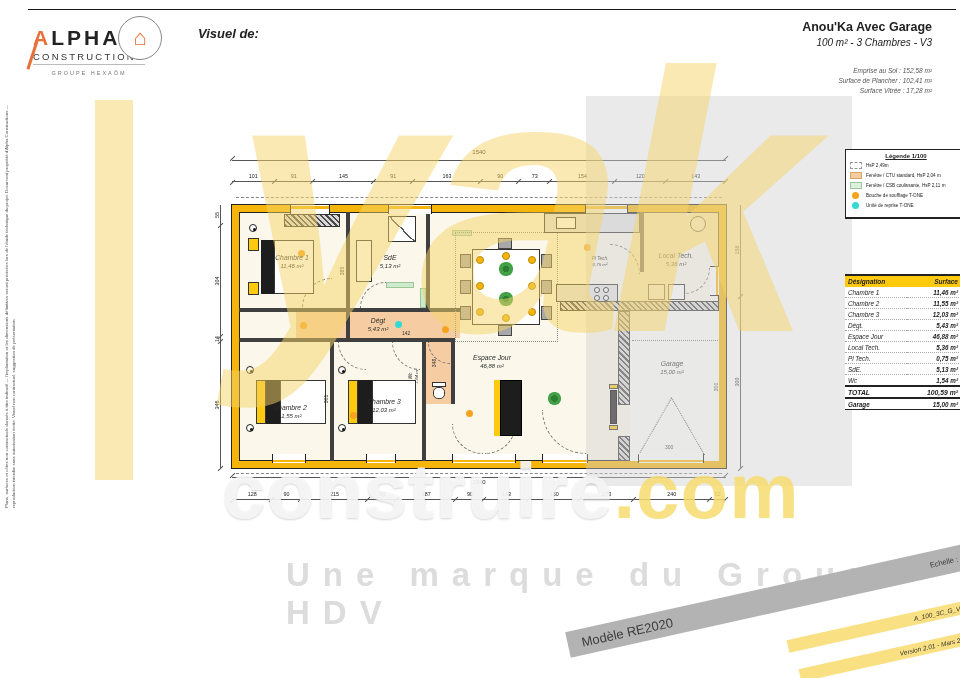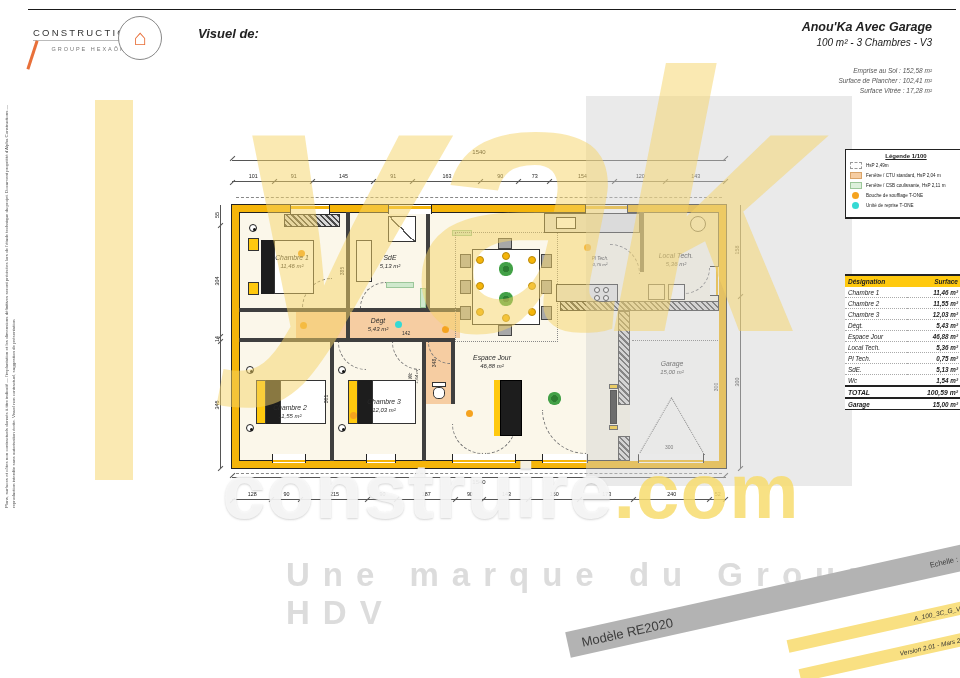--- a/index.html
+++ b/index.html
@@ -13,21 +13,21 @@
   #logo .l1{font-size:21px;font-weight:bold;letter-spacing:3px;color:#222;}
   #logo .l1 .oa{color:#e8703a;}
   #logo .slash{position:absolute;left:-2px;top:14px;width:3px;height:30px;background:#e8703a;transform:rotate(18deg);}
   #logo .l2{font-size:9.5px;letter-spacing:2.2px;color:#333;margin-top:1px;border-bottom:1px solid #bbb;padding-bottom:2px;width:112px;}
   #logo .l3{font-size:5.5px;letter-spacing:2px;color:#777;margin-top:5px;text-align:center;width:112px;}
   #stamp{left:118px;top:16px;width:42px;height:42px;border:1.5px solid #888;border-radius:50%;
          display:flex;align-items:center;justify-content:center;background:#fff;}
   #stamp .house{color:#e8703a;font-size:22px;line-height:1;}
   #projet{left:198px;top:26px;font-size:13px;font-weight:bold;font-style:italic;}
   #title-block{right:28px;top:20px;text-align:right;}
-  #title-block .t1{font-size:12.5px;font-weight:bold;font-style:italic;}
+  #title-block .t1{font-size:12.5px;font-weight:bold;}
   #title-block .t2{font-size:10px;font-style:italic;margin-top:3px;}
   #metrics{right:28px;top:66px;text-align:right;font-size:6.5px;font-style:italic;color:#555;line-height:1.5;}
 
   
   #legend{left:845px;top:149px;width:114px;border:1px solid #222;border-bottom:2px solid #222;background:#fff;padding:3px 3px 5px 3px;z-index:10;}
   #legend .lg-title{font-size:6px;font-weight:bold;text-decoration:underline;text-align:center;margin-bottom:3px;}
   .lg-row{display:flex;align-items:center;margin:3px 1px;}
   .lg-row .sw{width:12px;height:7px;margin-right:4px;flex:0 0 12px;border:1px dashed #999;box-sizing:border-box;}
   .sw.dashed-white{background:#fff;}
   .sw.orange{background:#f6cda2;border:1px solid #d9a469;}
@@ -139,20 +139,21 @@
 </style>
 </head>
 <body>
 
 <div id="sheet">
 
   <div class="abs" id="topline"></div>
 
   <div class="abs" id="logo">
     <div class="slash"></div>
+    <div class="l1"><span class="oa">A</span>LPHA</div>
     <div class="l2">CONSTRUCTIONS</div>
     <div class="l3">GROUPE HEXAÔM</div>
   </div>
   <div class="abs" id="stamp">
       <span class="house">⌂</span>
     </div>
   <div class="abs" id="projet">Visuel de:</div>
   <div class="abs" id="title-block">
     <div class="t1">Anou'Ka Avec Garage</div>
     <div class="t2">100 m² - 3 Chambres - V3</div>

